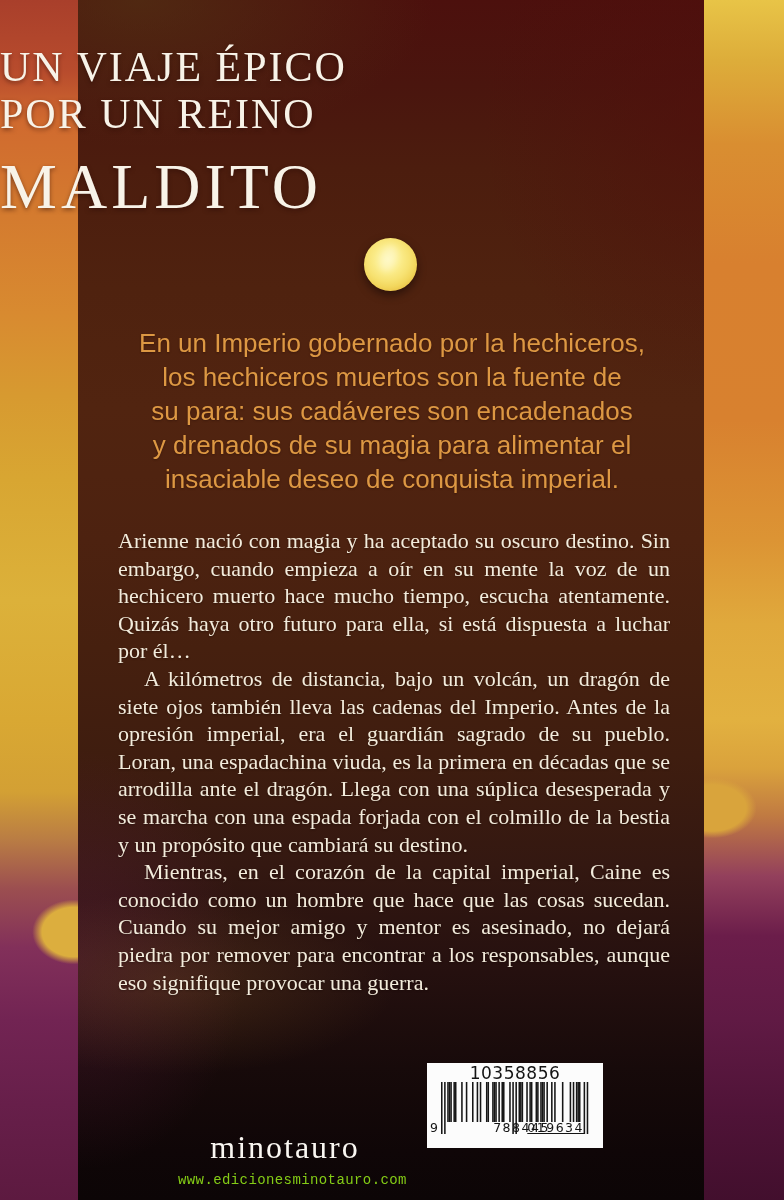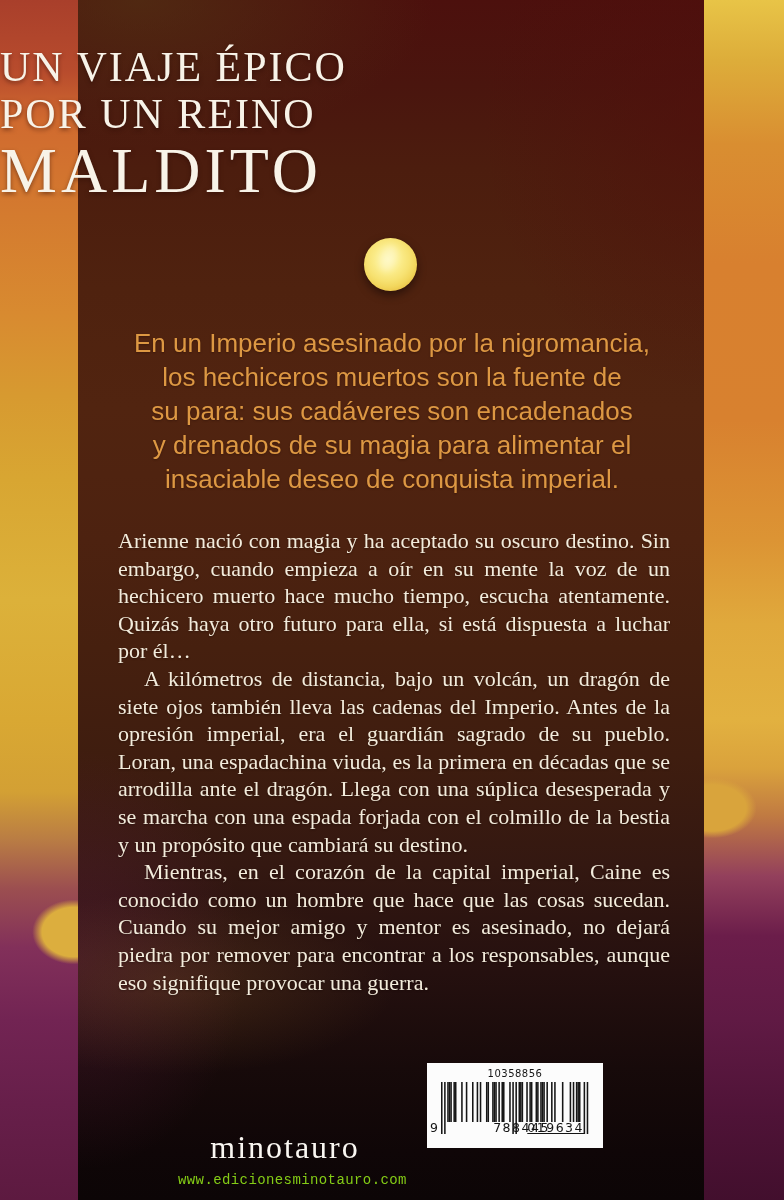--- a/index.html
+++ b/index.html
@@ -51,21 +51,21 @@
         #341811 72%, #25100f 81%,
         #170a0a 89%, #0f0607 96%, #0c0506 100%);
   }
   
   .headline {
     position:absolute; top:44px; left:0; width:100%;
     text-align:left; color:var(--title_color,#f8f3e8);
     text-shadow:0 2px 4px rgba(40,10,5,.5);
   }
   .headline .t12 { font-size:42px; line-height:47px; letter-spacing:2px; }
-  .headline .t3  { font-size:64px; line-height:62px; letter-spacing:4px; margin-top:2px; }
+  .headline .t3  { font-size:64px; line-height:62px; letter-spacing:4px; margin-top:18px; }
   
   .coin {
     position:absolute; left:364px; top:238px; width:53px; height:53px; border-radius:50%;
     background:radial-gradient(circle at 45% 40%,
       #fdf6ab 0%, #fbec8a 30%, #f7e272 50%, #f2d65c 65%,
       #ecc94e 74%, #d5a53c 82%, #b27e2a 90%, #946220 100%);
     box-shadow:0 4px 8px rgba(15,5,5,.55);
   }
   .coin .shine {
     position:absolute; left:30%; top:14%; width:17px; height:27px;
@@ -97,21 +97,21 @@
     margin-top:8px; font-family:Liberation Mono, monospace;
     font-size:14px; letter-spacing:.4px; color:#84cc16;
   }
   
   .barcode-box {
     position:absolute; left:427px; top:1063px; width:176px; height:85px;
     background:#fcfcfc; box-sizing:border-box; padding-top:3px;
     display:flex; flex-direction:column; align-items:center;
     font-family:"DejaVu Sans", sans-serif; color:#141414;
   }
-  .barcode-top { font-size:10px; line-height:15px; letter-spacing:.5px; }
+  .barcode-top { font-size:17px; line-height:15px; letter-spacing:.5px; }
   .bars-wrap { position:relative; width:148px; height:54px; margin-top:1px; }
   .bars-wrap svg { position:absolute; left:0; top:0; }
   .bars-wrap .num { position:absolute; top:39px; font-size:12.5px; line-height:14px; }
   .bars-wrap .n-first { left:-11px; }
   .bars-wrap .n-left  { left:5px;  width:63px; text-align:center; letter-spacing:1.5px;padding-left:44px; }
   .bars-wrap .n-right { left:80px; width:63px; text-align:right; letter-spacing:1.5px;text-decoration:underline; }
 </style>
 </head>
 <body>
 
@@ -125,21 +125,21 @@
     <div class="t12">UN VIAJE ÉPICO</div>
     <div class="t12">POR UN REINO</div>
     <div class="t3">MALDITO</div>
   </header>
 
   <div class="coin">
     <div class="shine"></div>
   </div>
 
   <div class="tagline">
-    <div>En un Imperio asesinado por la nigromancia,</div>
+    <div>En un Imperio gobernado por la hechiceros,</div>
     <div>los hechiceros muertos son la fuente de</div>
     <div>su para: sus cadáveres son encadenados</div>
     <div>y drenados de su magia para alimentar el</div>
     <div>insaciable deseo de conquista imperial.</div>
   </div>
 
   <div class="synopsis">
     <p>Arienne nació con magia y ha aceptado su oscuro destino. Sin embargo, cuando empieza a oír en su mente la voz de un hechicero muerto hace mucho tiempo, escucha atenta­mente. Quizás haya otro futuro para ella, si está dispuesta a luchar por él…</p>
     <p>A kilómetros de distancia, bajo un volcán, un dragón de siete ojos también lleva las cadenas del Imperio. Antes de la opresión imperial, era el guardián sagrado de su pueblo. Loran, una espadachina viuda, es la primera en décadas que se arrodilla ante el dragón. Llega con una súplica deses­perada y se marcha con una espada forjada con el colmillo de la bestia y un propósito que cambiará su destino.</p>
     <p>Mientras, en el corazón de la capital imperial, Caine es conocido como un hombre que hace que las cosas sucedan. Cuando su mejor amigo y mentor es asesinado, no dejará piedra por remover para encontrar a los responsables, aun­que eso signifique provocar una guerra.</p>

